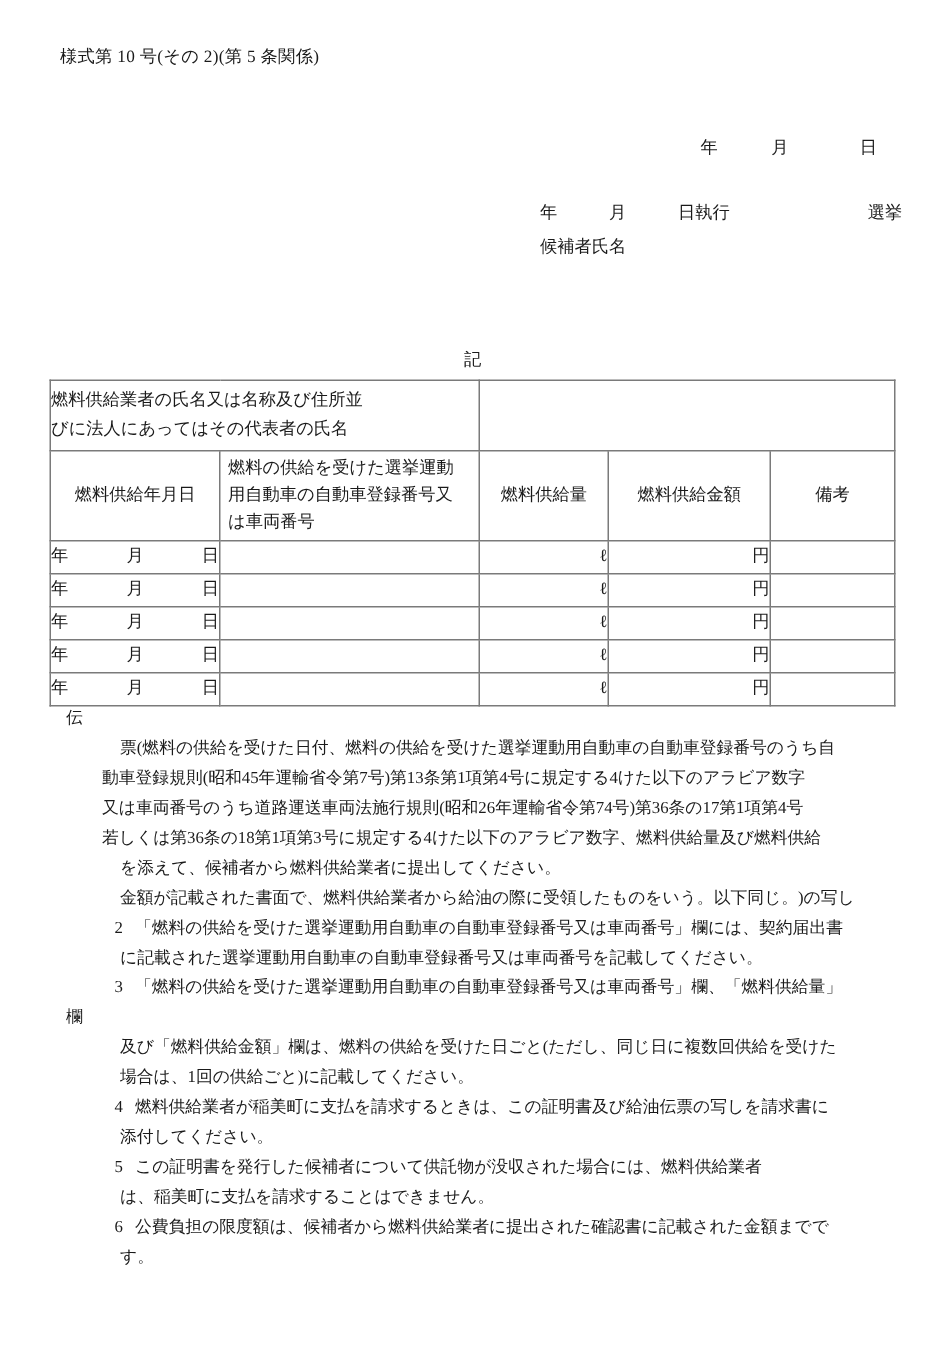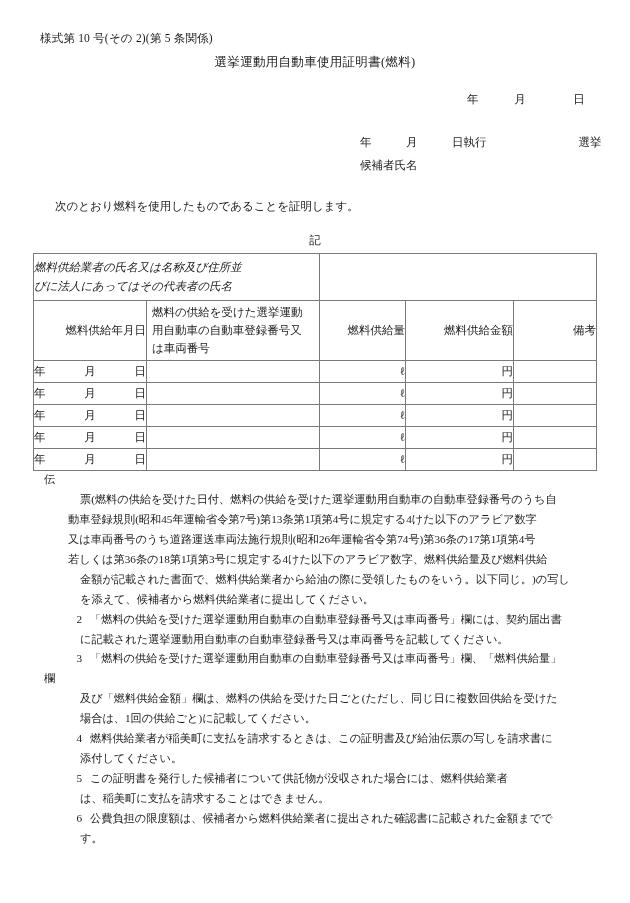--- a/index.html
+++ b/index.html
@@ -98,27 +98,26 @@
   .fuel-table td {
     border: 1px solid #7a7a7a;
     padding: 0;
     vertical-align: middle;
   }
   .supplier-label {
     padding: 6px 7px 7px 7px;
     line-height: 1.62;
     height: 46px;
     box-sizing: border-box;
-    font-style: italic;
   }
   .supplier-value {
     height: 46px;
   }
   .col-head {
-    text-align: right;
+    text-align: center;
     height: 55px;
     box-sizing: border-box;
     padding: 2px 4px;
     line-height: 1.55;
   }
   .col-head.wrap-left {
     text-align: left;
     padding: 3px 5px;
     border-radius: 21px;
   }
@@ -178,31 +177,29 @@
     margin-right: 8px;
   }
 </style>
 </head>
 <body>
 
 <div class="page">
 
   <div class="form-no">様式第 10 号(その 2)(第 5 条関係)</div>
 
-  <div class="doc-title">選挙運動用自動車使用証明書(燃料)</div>
 
   <div class="date-line-top">年　　　月　　　　日</div>
 
   <div class="exec-line">
     <span>年　　　月　　　日執行</span><span class="gap-wide"></span><span>選挙</span>
   </div>
 
   <div class="candidate-line">候補者氏名</div>
 
-  <div class="statement">次のとおり燃料を使用したものであることを証明します。</div>
 
   <div class="ki-mark">記</div>
 
   <table class="fuel-table">
     <colgroup>
       <col style="width:113px">
       <col style="width:173px">
       <col style="width:86px">
       <col style="width:108px">
       <col style="width:83px">
@@ -300,22 +297,22 @@
   </table>
 
   <div class="notes">
 
     <div class="note-block">
       <div class="note-line nl-hang">伝</div>
       <div class="note-line nl-indent-3">票(燃料の供給を受けた日付、燃料の供給を受けた選挙運動用自動車の自動車登録番号のうち自</div>
       <div class="note-line nl-indent-2">動車登録規則(昭和45年運輸省令第7号)第13条第1項第4号に規定する4けた以下のアラビア数字</div>
       <div class="note-line nl-indent-2">又は車両番号のうち道路運送車両法施行規則(昭和26年運輸省令第74号)第36条の17第1項第4号</div>
       <div class="note-line nl-indent-2">若しくは第36条の18第1項第3号に規定する4けた以下のアラビア数字、燃料供給量及び燃料供給</div>
+      <div class="note-line nl-indent-3">を添えて、候補者から燃料供給業者に提出してください。</div>
       <div class="note-line nl-indent-3">金額が記載された書面で、燃料供給業者から給油の際に受領したものをいう。以下同じ。)の写し</div>
-      <div class="note-line nl-indent-3">を添えて、候補者から燃料供給業者に提出してください。</div>
     </div>
 
     <div class="note-block">
       <div class="note-line nl-indent-2">
         <span class="note-num-r">2</span><span>「燃料の供給を受けた選挙運動用自動車の自動車登録番号又は車両番号」欄には、契約届出書</span>
       </div>
       <div class="note-line nl-indent-3">に記載された選挙運動用自動車の自動車登録番号又は車両番号を記載してください。</div>
     </div>
 
     <div class="note-block">

